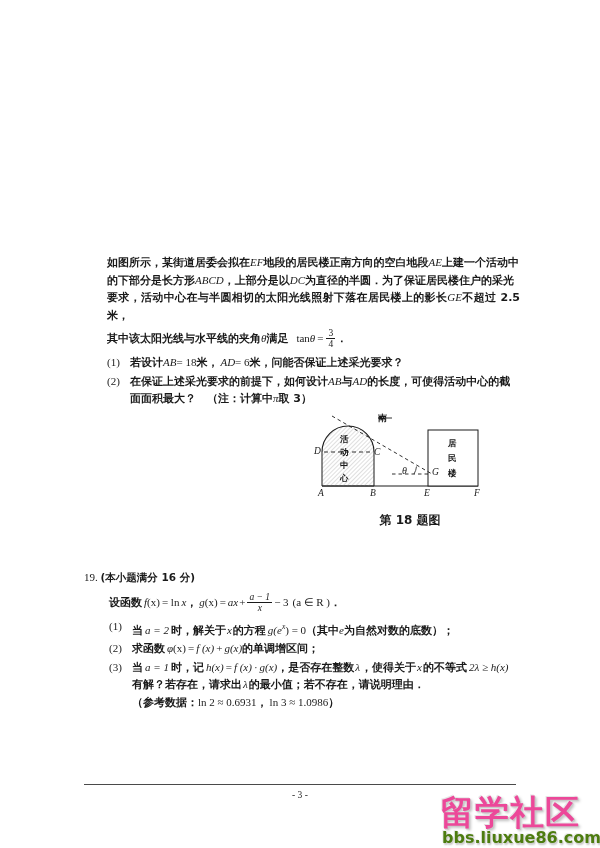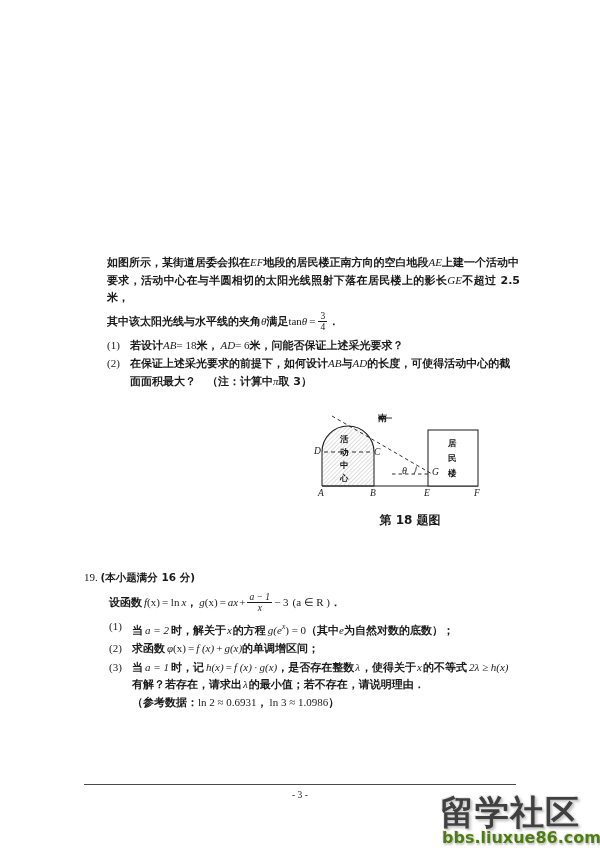--- a/index.html
+++ b/index.html
@@ -128,21 +128,21 @@
     pointer-events: none;
   }
   .wm-cn {
     position: absolute;
     left: 0;
     top: 0;
     font-family: "DejaVu Sans", "Liberation Sans", sans-serif;
     font-weight: 700;
     font-size: 34px;
     letter-spacing: 1px;
-    color: #404040;
+    color: #ec4899;
     text-shadow:
       1px 1px 0 #c9c9c9,
       -1px -1px 0 #e6e6e6,
       2px 2px 3px #bdbdbd;
     white-space: nowrap;
   }
   .wm-url {
     position: absolute;
     left: 2px;
     top: 38px;
@@ -163,24 +163,27 @@
 <div class="page">
 
   <div class="problem" style="top:252px;">
 
 
     <div class="prob-body">
       <p>
         <span class="cn">如图所示，某街道居委会拟在</span><span class="it">EF</span><span class="cn">地段的居民楼正南方向的空白地段</span><span class="it">AE</span><span class="cn">上建一个活动中</span>
       </p>
       <p>
+        <span class="cn">的下部分是长方形</span><span class="it">ABCD</span><span class="cn">，上部分是以</span><span class="it">DC</span><span class="cn">为直径的半圆．为了保证居民楼住户的采光</span>
+      </p>
+      <p>
         <span class="cn">要求，活动中心在与半圆相切的太阳光线照射下落在居民楼上的影长</span><span class="it">GE</span><span class="cn">不超过 2.5 米，</span>
       </p>
       <p style="line-height:24px; margin-top:2px;">
-        <span class="cn">其中该太阳光线与水平线的夹角</span><span class="it">θ</span><span class="cn">满足</span><span class="mathsym" style="margin-left:0;">tan</span><span class="it">θ</span><span class="mathsym" style="margin:0 2px;">=</span><span class="frac"><span class="num">3</span><span class="den">4</span></span><span class="cn">．</span>
+        <span class="cn">其中该太阳光线与水平线的夹角</span><span class="it">θ</span><span class="cn">满足</span><span class="mathsym" style="margin-left:8px;">tan</span><span class="it">θ</span><span class="mathsym" style="margin:0 2px;">=</span><span class="frac"><span class="num">3</span><span class="den">4</span></span><span class="cn">．</span>
       </p>
 
       <div class="subitem" style="margin-top:3px;">
         <span class="marker">(1)</span>
         <span class="stext"><span class="cn">若设计</span><span class="it">AB</span><span class="mathsym">= 18</span><span class="cn">米，</span><span class="it" style="margin-left:2px;">AD</span><span class="mathsym">= 6</span><span class="cn">米，问能否保证上述采光要求？</span></span>
       </div>
 
       <div class="subitem">
         <span class="marker">(2)</span>
         <span class="stext"><span class="cn">在保证上述采光要求的前提下，如何设计</span><span class="it">AB</span><span class="cn">与</span><span class="it">AD</span><span class="cn">的长度，可使得活动中心的截</span><br><span class="cn">面面积最大？　（注：计算中</span><span class="it">π</span><span class="cn">取 3）</span></span>

